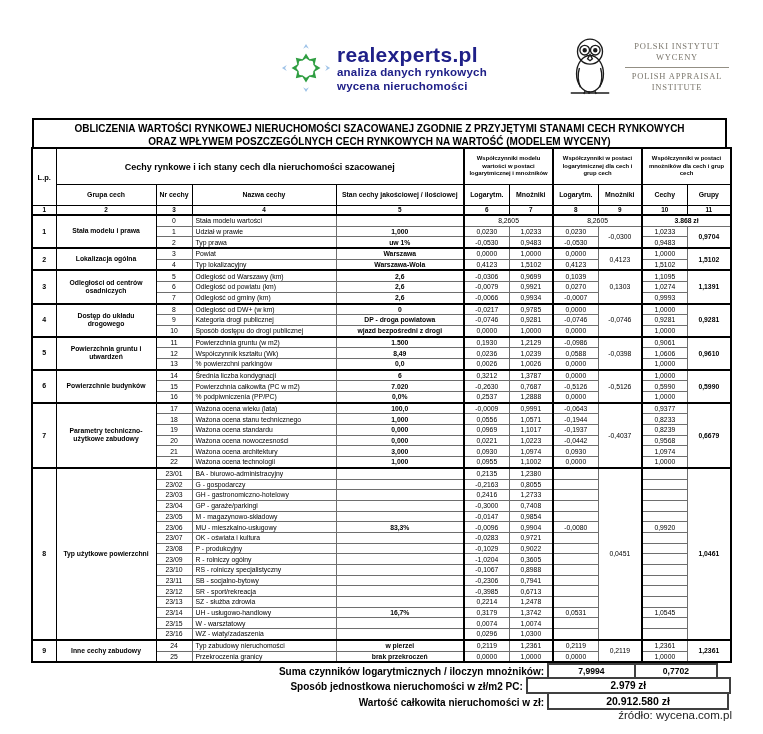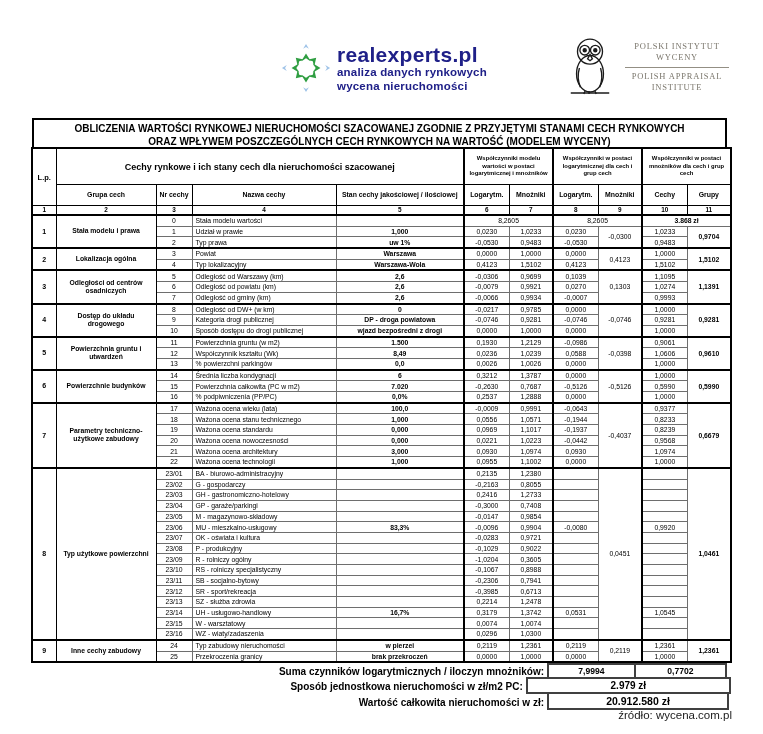--- a/index.html
+++ b/index.html
@@ -52,21 +52,21 @@
   .vt .b-left,.vt .c-n1,.vt .c-n3,.vt .c-n5{border-left:2px solid #000;}
   
   .summary{margin-top:0;}
   .sum-row{display:flex;align-items:stretch;}
   .sum-label{width:516px;text-align:right;font-weight:bold;font-size:10px;padding-right:3px;
     display:flex;align-items:center;justify-content:flex-end;box-sizing:border-box;}
   .sum-box{border:2px solid #404040;font-weight:bold;text-align:center;box-sizing:border-box;
     display:flex;align-items:center;justify-content:center;margin-top:-2px;background:#fff;}
   .r1 .sum-box{height:16px;font-size:8.6px;}
   .r1 .sum-box.bx1{width:89px;margin-top:0;}
-  .r1 .sum-box.bx2{width:93px;margin-left:-2px;margin-top:0;}
+  .r1 .sum-box.bx2{width:84px;margin-left:-2px;margin-top:0;}
   .r2 .sum-box{width:214px;height:17px;font-size:10px;}
   .r3 .sum-box{width:182px;height:18px;font-size:10.5px;}
   
   .footer-source{position:absolute;right:31px;top:709px;font-size:11.5px;color:#1c1c1c;}
 </style>
 </head>
 <body>
 
 <div class="page">
 

